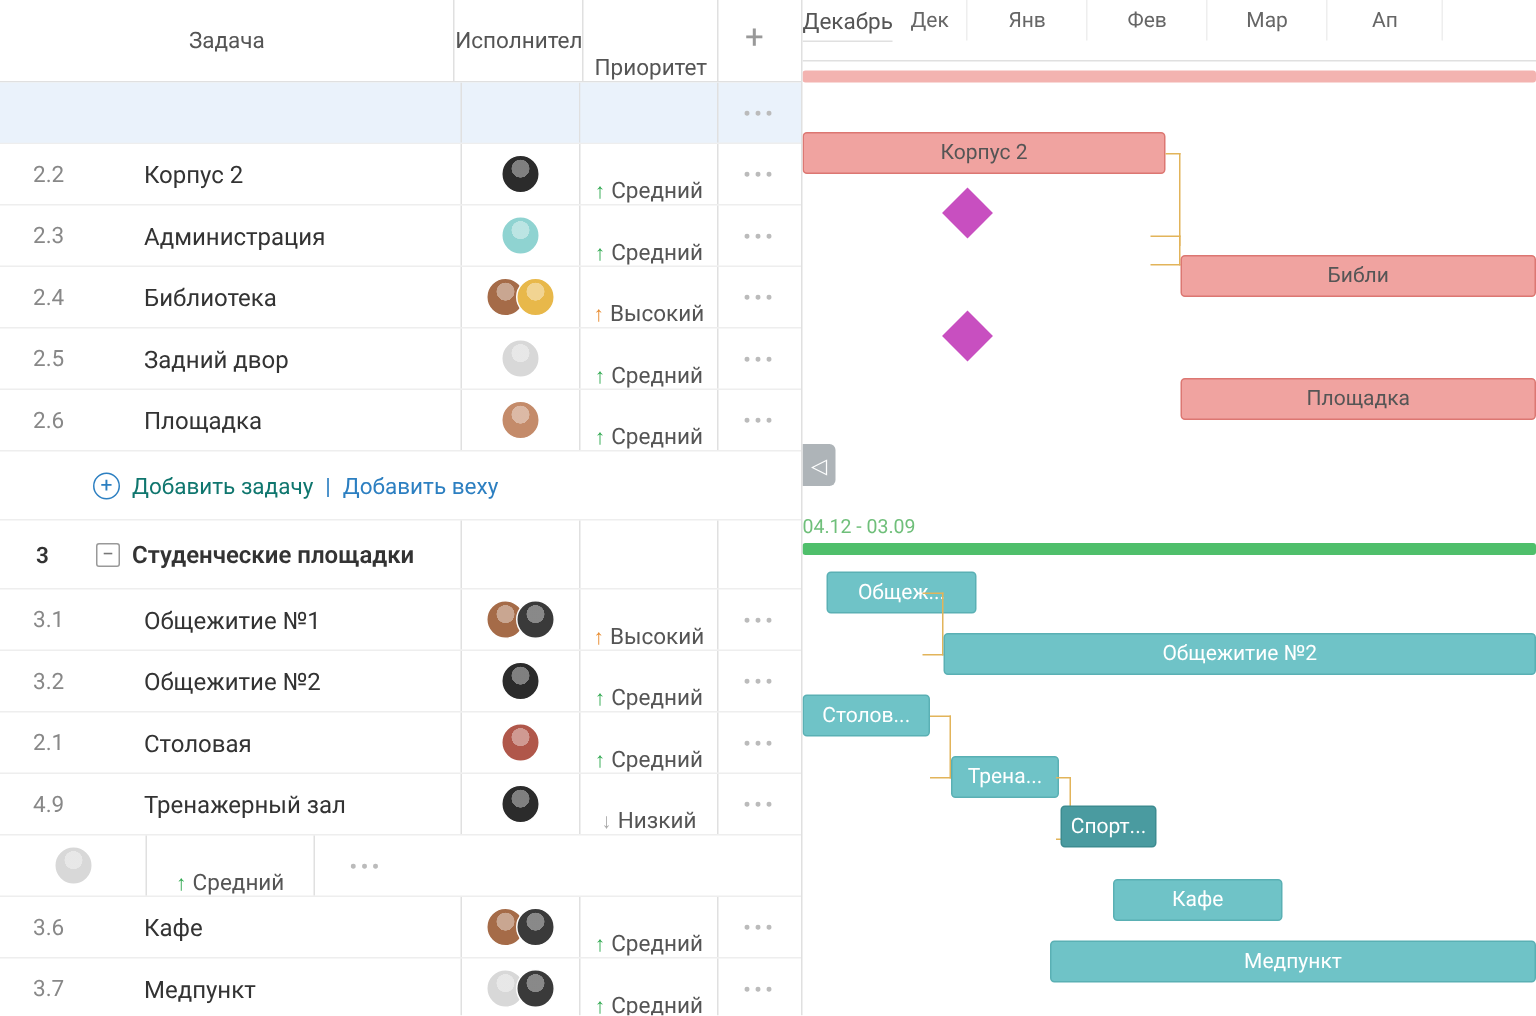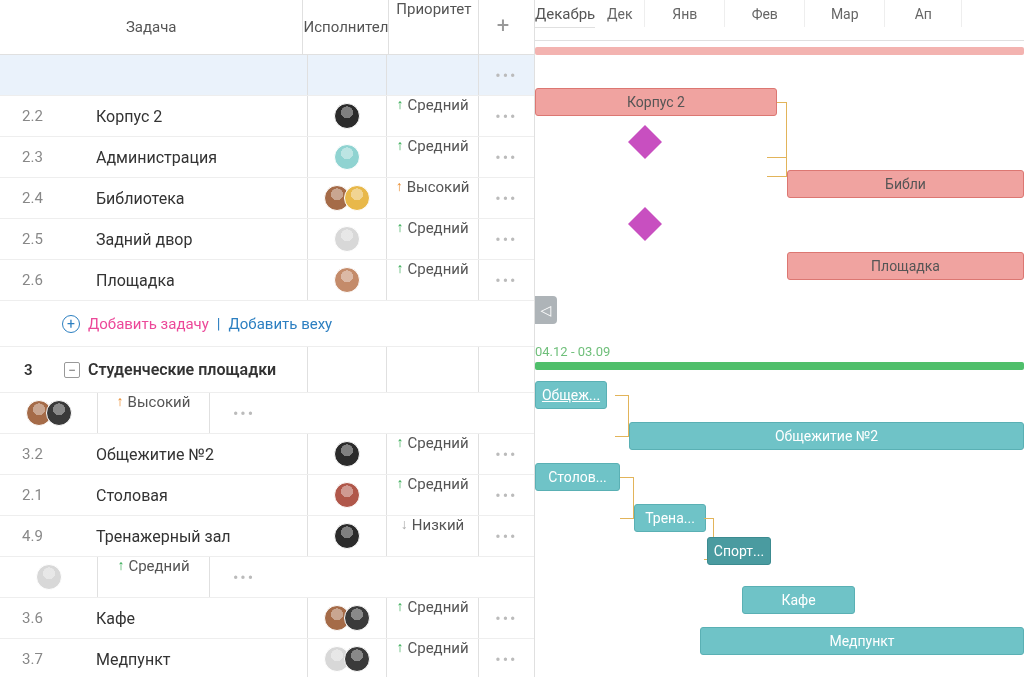--- a/index.html
+++ b/index.html
@@ -27,21 +27,21 @@
     display: flex;
     height: 55px;
     align-items: center;
   }
   .grid-body {
     flex: 1;
     overflow: hidden;
   }
   .col-task   { width: 378px; border-right: 1px solid #e0e0e0; display:flex; align-items:center; height:100%; }
   .col-assignee { width: 98px; border-right: 1px solid #e0e0e0; display:flex; align-items:center; justify-content:center; height:100%; }
-  .col-priority { width: 112px; border-right: 1px solid #e0e0e0; display:flex; align-items:flex-start; justify-content:center; height:100%; gap:4px;}
+  .col-priority { width: 112px; border-right: 1px solid #e0e0e0; display:flex; align-items:flex-end; justify-content:center; height:100%; gap:4px;}
   .col-plus   { width: 68px; display:flex; align-items:center; justify-content:center; height:100%; }
   .grid-header .col-task,
   .grid-header .col-assignee,
   .grid-header .col-priority {
     justify-content: center;
     font-size: 15px;
     color: #555;
   }
   .grid-header { border-bottom: 1px solid #e0e0e0; }
   .row {
@@ -327,39 +327,44 @@
           <span class="priority-arrow arrow-green">↑</span>
           <span class="priority-label">Средний</span>
         </div>
         <div class="col-plus">
             <span class="dots">•••</span>
           </div>
       </div>
 
       <div class="add-links">
         <span class="add-icon">+</span>
-        <a href="#" style="color:#ec4899;text-decoration:none;">Добавить задачу</a>
+        <a href="#" style="color:#0f766e;text-decoration:none;">Добавить задачу</a>
         <span class="add-sep">|</span>
         <a href="#" style="color:#2c7fc1;text-decoration:none;">Добавить веху</a>
       </div>
 
       <div class="row group" style="height:46px;">
         <div class="col-task">
           <span class="num" style="padding-left:24px;">3</span>
           <span class="expander">
               <span class="expander-box">−</span>
             </span>
           <span class="task-name">Студенческие площадки</span>
         </div>
         <div class="col-assignee"></div>
         <div class="col-priority"></div>
         <div class="col-plus"></div>
       </div>
 
       <div class="row">
+        <div class="col-task">
+            <span class="num">3.1</span>
+            <span class="expander"></span>
+            <span class="task-name">Общежитие №1</span>
+          </div>
         <div class="col-assignee">
             <span class="avatar a3"></span>
             <span class="avatar a7"></span>
           </div>
         <div class="col-priority">
             <span class="priority-arrow arrow-orange">↑</span>
             <span class="priority-label">Высокий</span>
           </div>
         <div class="col-plus">
             <span class="dots">•••</span>
@@ -494,21 +499,21 @@
       <div class="bar red" style="left:252px;right:0;top:129px;">Библи</div>
 
       <div class="milestone" style="left:98px;top:171px;"></div>
 
       <div class="bar red" style="left:252px;right:0;top:211px;">Площадка</div>
 
       <div class="date-label">04.12 - 03.09</div>
 
       <div class="thin-bar thin-green" style="left:0;right:0;top:321px;"></div>
 
-      <div class="bar teal" style="left:0;width:72px;top:340px;text-decoration:underline;">Общеж...</div>
+      <div class="bar teal" style="left:16px;width:100px;top:340px;">Общеж...</div>
       <div class="bracket" style="left:80px;top:354px;width:14px;height:42px;"></div>
 
       <div class="bar teal" style="left:94px;right:0;top:381px;">Общежитие №2</div>
 
       <div class="bar teal" style="left:0;width:85px;top:422px;">Столов...</div>
       <div class="bracket" style="left:85px;top:436px;width:14px;height:42px;"></div>
 
       <div class="bar teal" style="left:99px;width:72px;top:463px;">Трена...</div>
       <div class="bracket" style="left:169px;top:477px;width:10px;height:42px;"></div>
 

